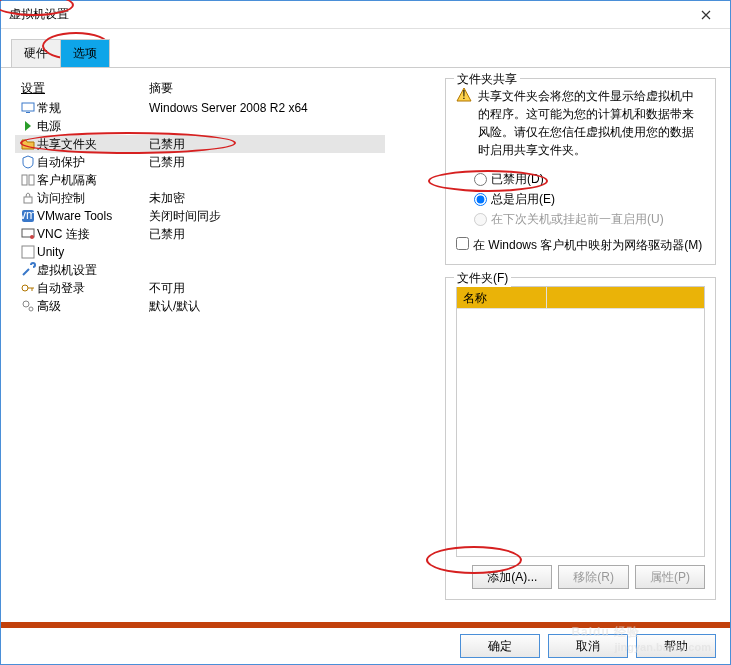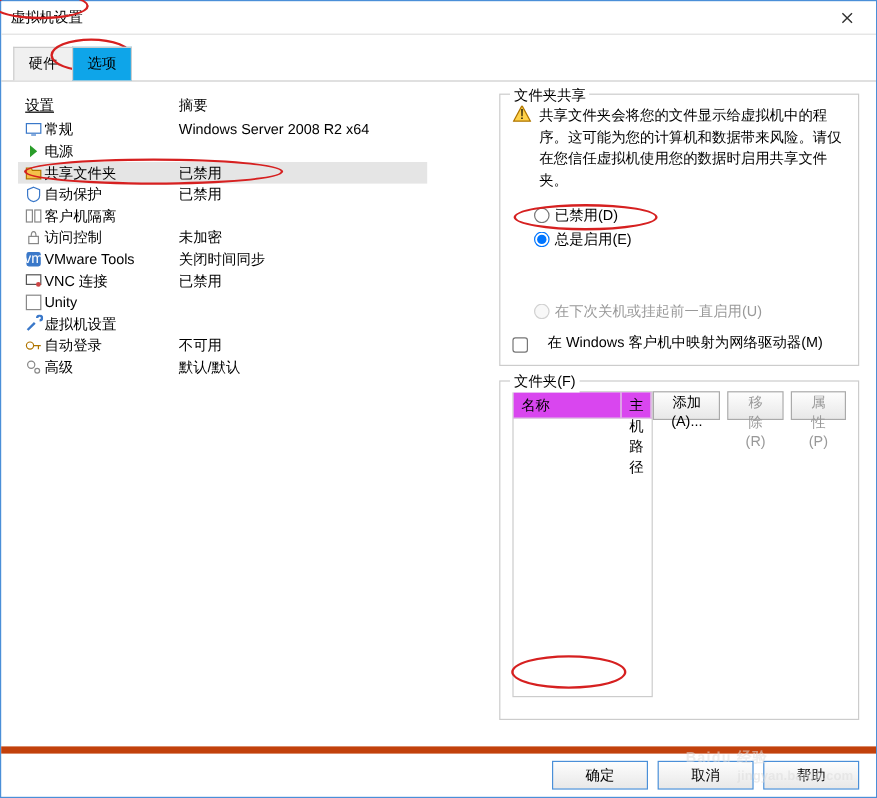--- a/index.html
+++ b/index.html
@@ -23,25 +23,25 @@
 .row-icon { width: 18px; height: 16px; display: flex; align-items: center; justify-content: center; margin-left: 4px; }
 .row-label { width: 112px; }
 .row-summary { flex: 1; }
 .fieldset { border: 1px solid #ccc; padding: 8px 10px 10px 10px; margin-bottom: 12px; position: relative; }
 .fieldset-title { position: absolute; top: -8px; left: 8px; background: #fff; padding: 0 3px; }
 .warn-row { display: flex; gap: 6px; }
 .warn-icon { flex-shrink: 0; }
 .warn-text { line-height: 1.5; }
 .radio-group { margin: 10px 0 0 18px; }
 .radio-row { display: flex; align-items: center; height: 20px; gap: 4px; }
-.radio-row.disabled { color: #999; margin-top: 40px; }
-.check-row { margin-top: 8px; display: flex; align-items: flex-end; gap: 16px; }
-.folders-fs { flex: 1; display: flex; flex-direction: row; }
+.radio-row.disabled { color: #999; }
+.check-row { margin-top: 8px; display: flex; align-items: flex-start; gap: 4px; }
+.folders-fs { flex: 1; display: flex; flex-direction: column; }
 .table-box { flex: 1; border: 1px solid #ccc; display: flex; flex-direction: column; margin-bottom: 8px; }
-.table-hdr { display: flex; height: 22px; border-bottom: 1px solid #e0e0e0; background: #d946ef; }
+.table-hdr { display: flex; height: 22px; border-bottom: 1px solid #e0e0e0; background: #eab308; }
 .th { padding: 3px 6px; border-right: 1px solid #e0e0e0; }
 .th-name { width: 90px; }
 .th-path { flex: 1; }
 .btn-row { display: flex; gap: 6px; justify-content: flex-end; }
 .btn { height: 24px; padding: 0 14px; border: 1px solid #aaa; background: linear-gradient(#fdfdfd,#e8e8e8); cursor: pointer; }
 .btn.disabled { color: #999; cursor: default; }
 .bottom-bar { height: 42px; border-top: 6px solid #c2410c; display: flex; align-items: center; justify-content: flex-end; gap: 8px; padding: 0 14px; }
 .main-btn { width: 80px; height: 24px; border: 1px solid #4a8fd8; background: linear-gradient(#fdfdfd,#e8e8e8); cursor: pointer; }
 input[type=radio], input[type=checkbox] { margin: 0; }
 
@@ -226,21 +226,20 @@
           <input type="checkbox" style="">
           <span>在 Windows 客户机中映射为网络驱动器(M)</span>
         </label>
       </div>
 
       <div class="fieldset folders-fs">
         <div class="fieldset-title">文件夹(F)</div>
         <div class="table-box">
           <div class="table-hdr">
             <div class="th th-name">名称</div>
-            <div class="th th-path">主机路径</div>
           </div>
         </div>
         <div class="btn-row">
           <button class="btn">添加(A)...</button>
           <button class="btn disabled">移除(R)</button>
           <button class="btn disabled">属性(P)</button>
         </div>
       </div>
     </div>
   </div>

